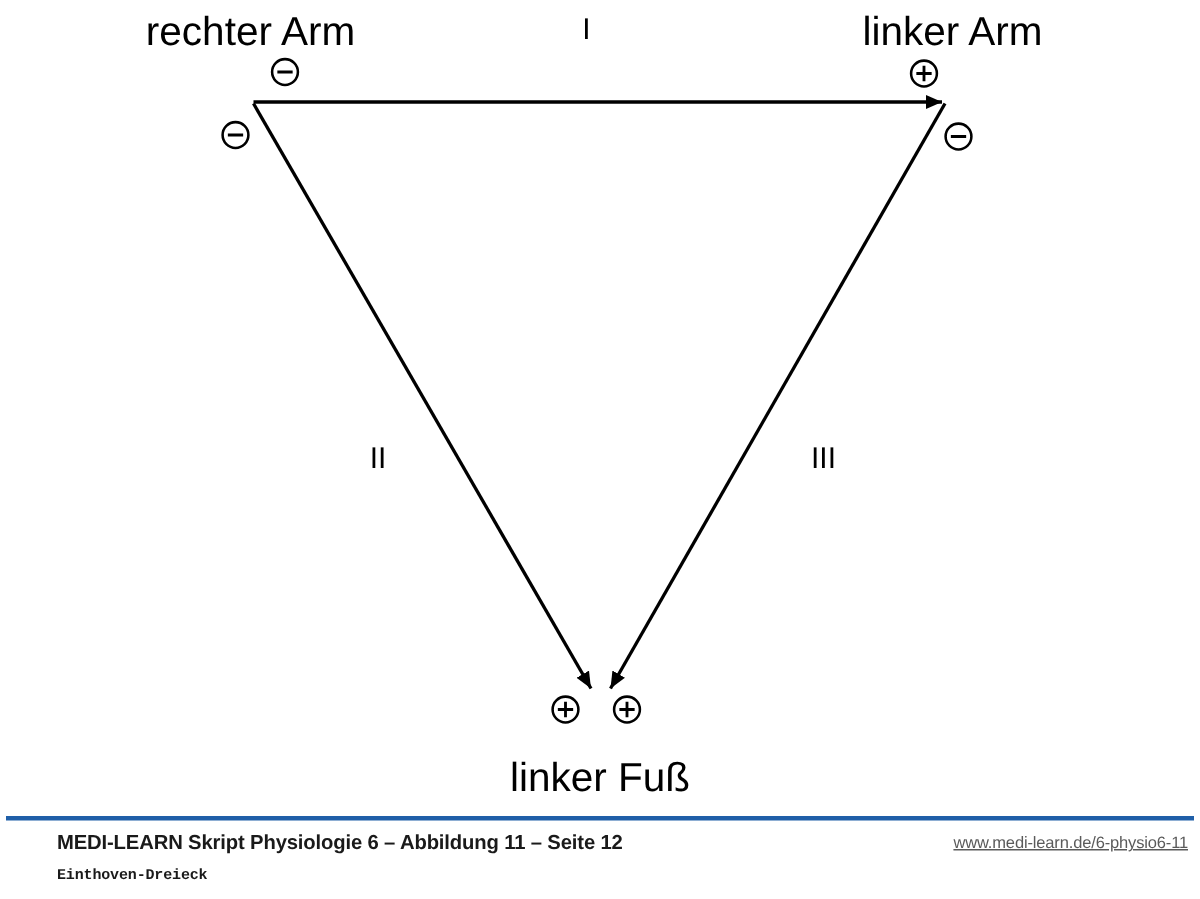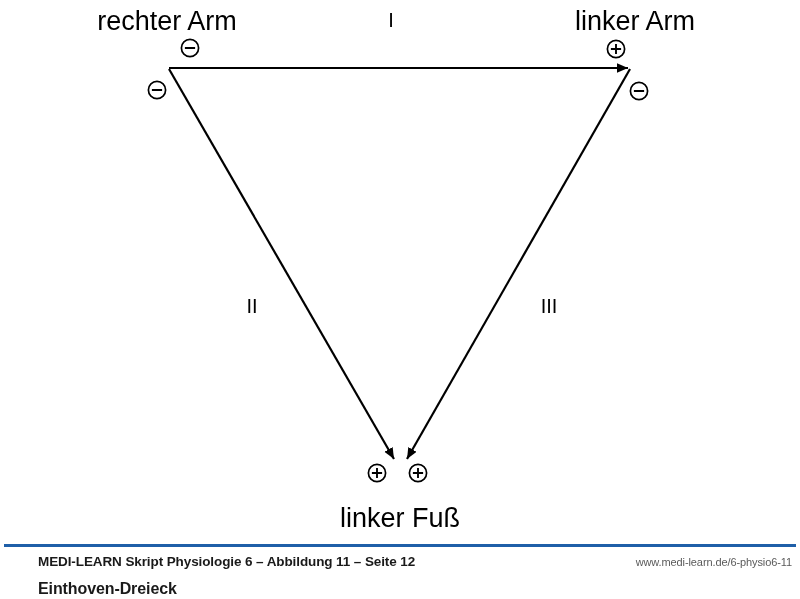--- a/index.html
+++ b/index.html
@@ -91,34 +91,36 @@
     margin-left: 32px;
   }
   .footer-line1 {
     font-size: 13.5px;
     font-weight: bold;
     color: #1a1a1a;
     line-height: 1.35;
     letter-spacing: -0.1px;
   }
   .footer-line2 {
-    font-size: 16px;
+    font-size: 10px;
     font-weight: bold;
     color: #1a1a1a;
     line-height: 1.35;
     margin-top: 7px;
     letter-spacing: -0.1px;
+    font-family: Liberation Mono, monospace;
   }
   .footer-url {
     position: absolute;
     right: 8px;
     top: 16px;
     font-size: 11px;
     color: #5a5a5a;
     letter-spacing: -0.1px;
+    text-decoration: underline;
   }
 </style>
 </head>
 <body>
 
 <div class="page">
 
   <div class="figure">
     <svg viewBox="0 0 800 540" xmlns="http://www.w3.org/2000/svg">
       <defs>

